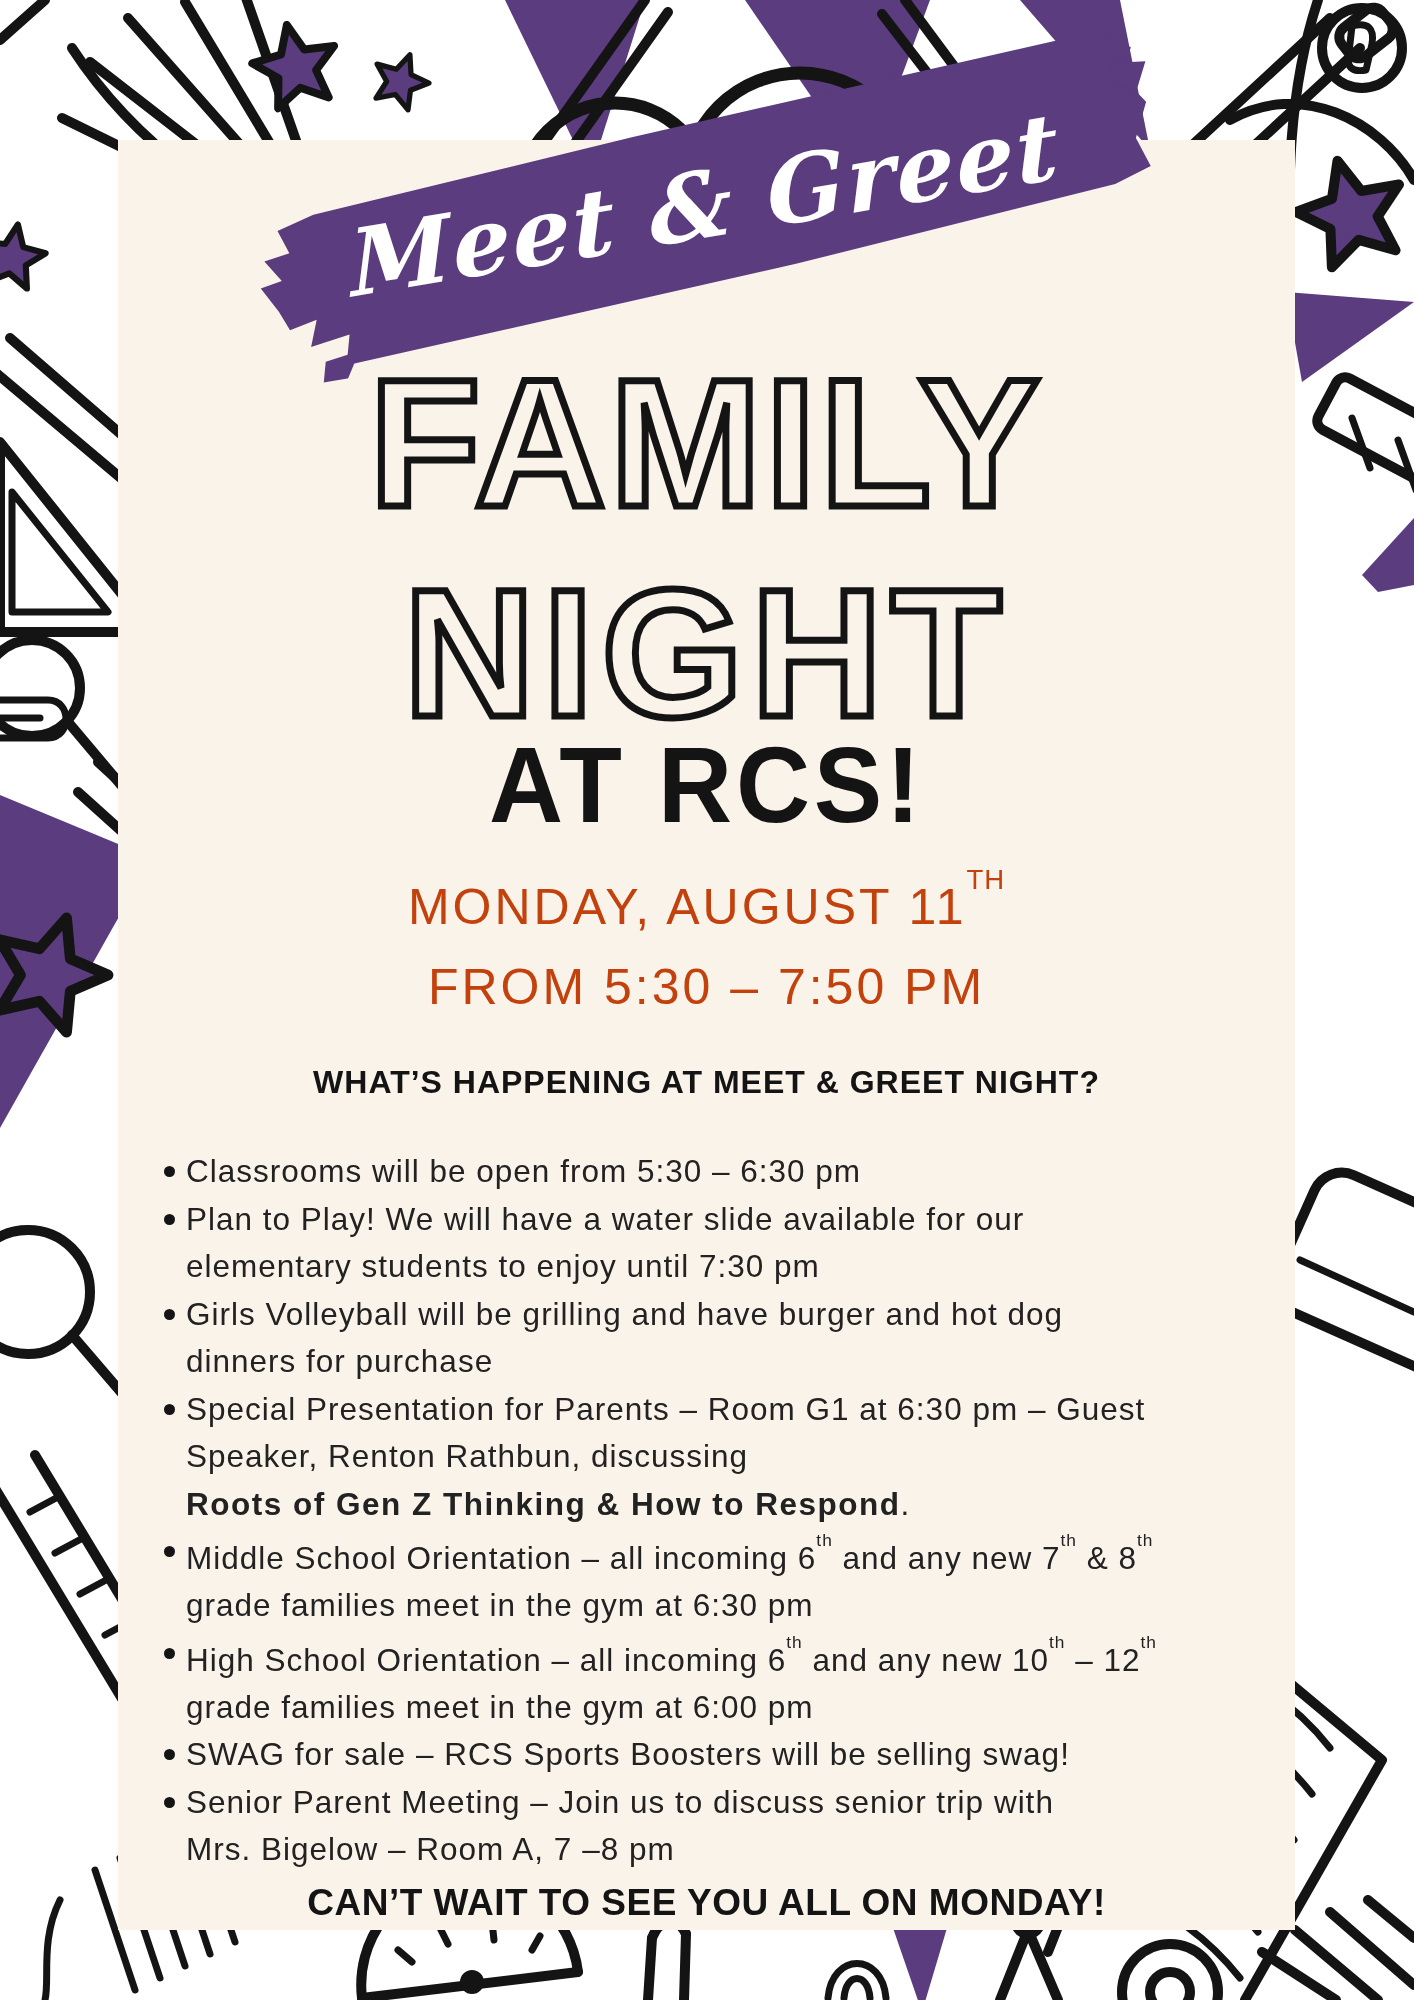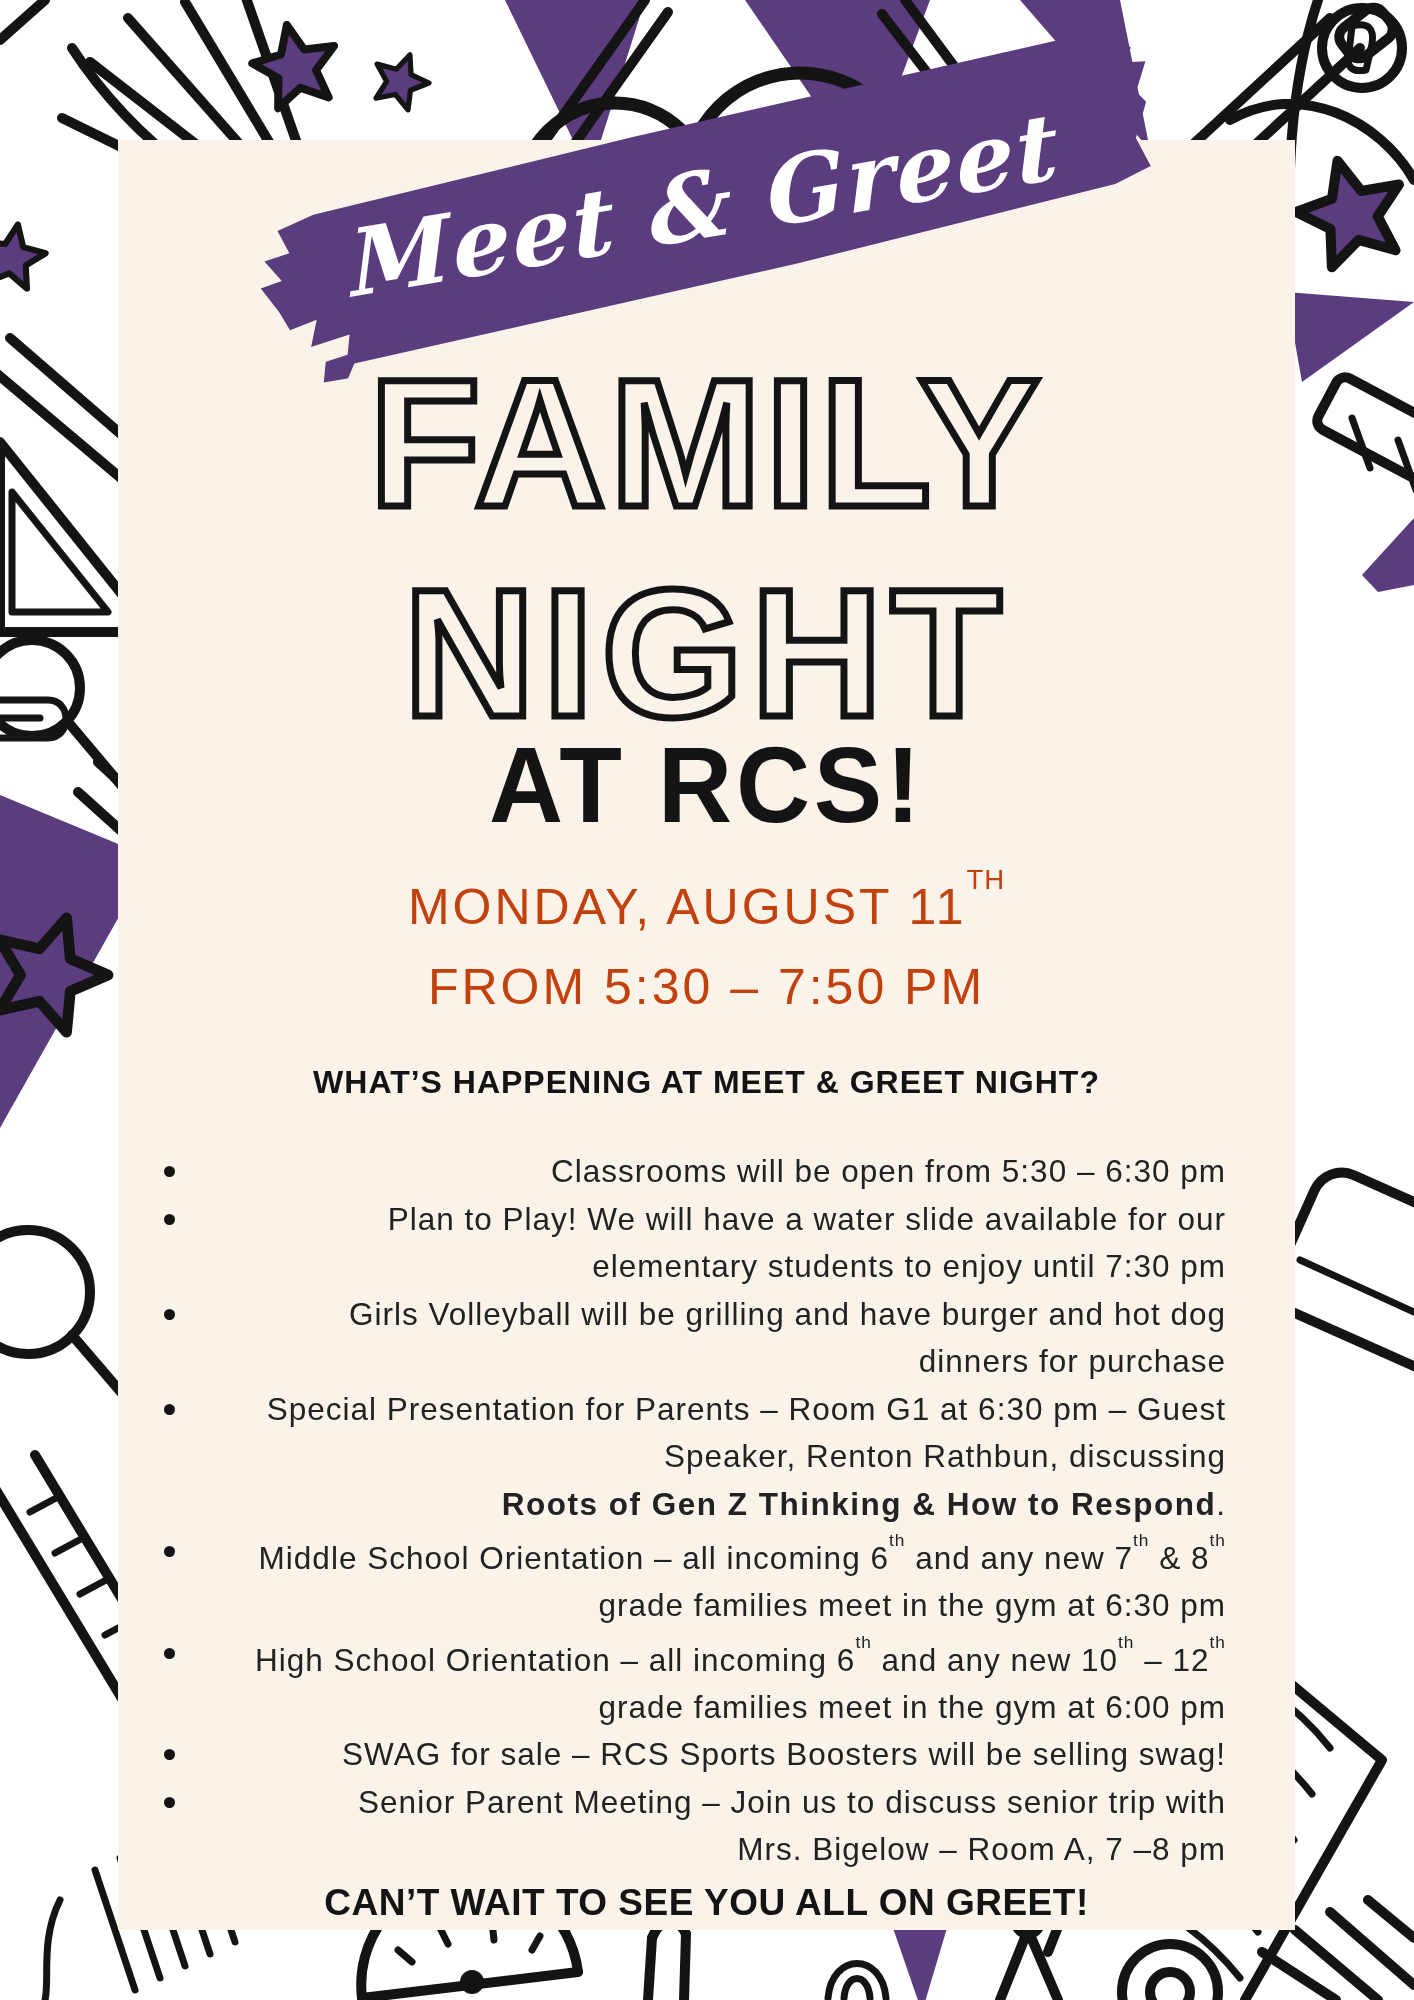--- a/index.html
+++ b/index.html
@@ -47,21 +47,21 @@
   .date-main{top:738px}
   .time-line{top:818px}
   .dateline sup{font-size:.55em;position:relative;top:-.62em;letter-spacing:1px}
   .section-heading{top:924px;font-size:32px;font-weight:800;letter-spacing:1px}
   .footer-msg{top:1742px;font-size:37px;font-weight:800;letter-spacing:.5px}
 
   
   .bullet-list{position:absolute;left:68px;top:1008px;width:1040px;
           font-size:31.5px;line-height:47.5px;letter-spacing:1px;color:var(--body-ink);z-index:3}
   .bullet-item{position:relative}
-  .bullet-line{text-align:right;white-space:nowrap}
+  .bullet-line{text-align:left;white-space:nowrap}
   .bullet-dot{position:absolute;left:-22px;top:18px;width:11px;height:11px;border-radius:50%;
           background:var(--ink)}
   .seg-bold{font-weight:700;letter-spacing:1.5px}
   .bullet-line sup{font-size:.55em;position:relative;top:-.62em}
 </style>
 </head>
 <body>
 
 <div class="stage">
 
@@ -292,21 +292,21 @@
           <span class="bullet-dot"></span>
           <div class="bullet-line"><span>SWAG for sale – RCS Sports Boosters will be selling swag!</span></div>
         </div>
         <div class="bullet-item">
           <span class="bullet-dot"></span>
           <div class="bullet-line"><span>Senior Parent Meeting – Join us to discuss senior trip with</span></div>
           <div class="bullet-line"><span>Mrs. Bigelow – Room A, 7 –8 pm</span></div>
         </div>
       </div>
 
-    <h3 class="cblock footer-msg">CAN’T WAIT TO SEE YOU ALL ON GREET!</h3>
+    <h3 class="cblock footer-msg">CAN’T WAIT TO SEE YOU ALL ON MONDAY!</h3>
   </div>
 
   <div class="banner">
     <svg viewBox="0 0 920 225" preserveAspectRatio="none">
       <polygon fill="var(--accent-purple)" points="
         22,148 8,122 30,118 16,96 42,92 34,68 72,58 400,34 880,6 906,28
         890,52 912,84 896,118 906,148 868,160 540,186 80,212 88,182 48,188
         58,162 30,168"></polygon>
       <polygon fill="var(--accent-purple)" points="60,205 95,200 70,240 52,235"></polygon>
       <polygon fill="var(--accent-purple)" points="884,40 918,44 905,70 880,62"></polygon>

